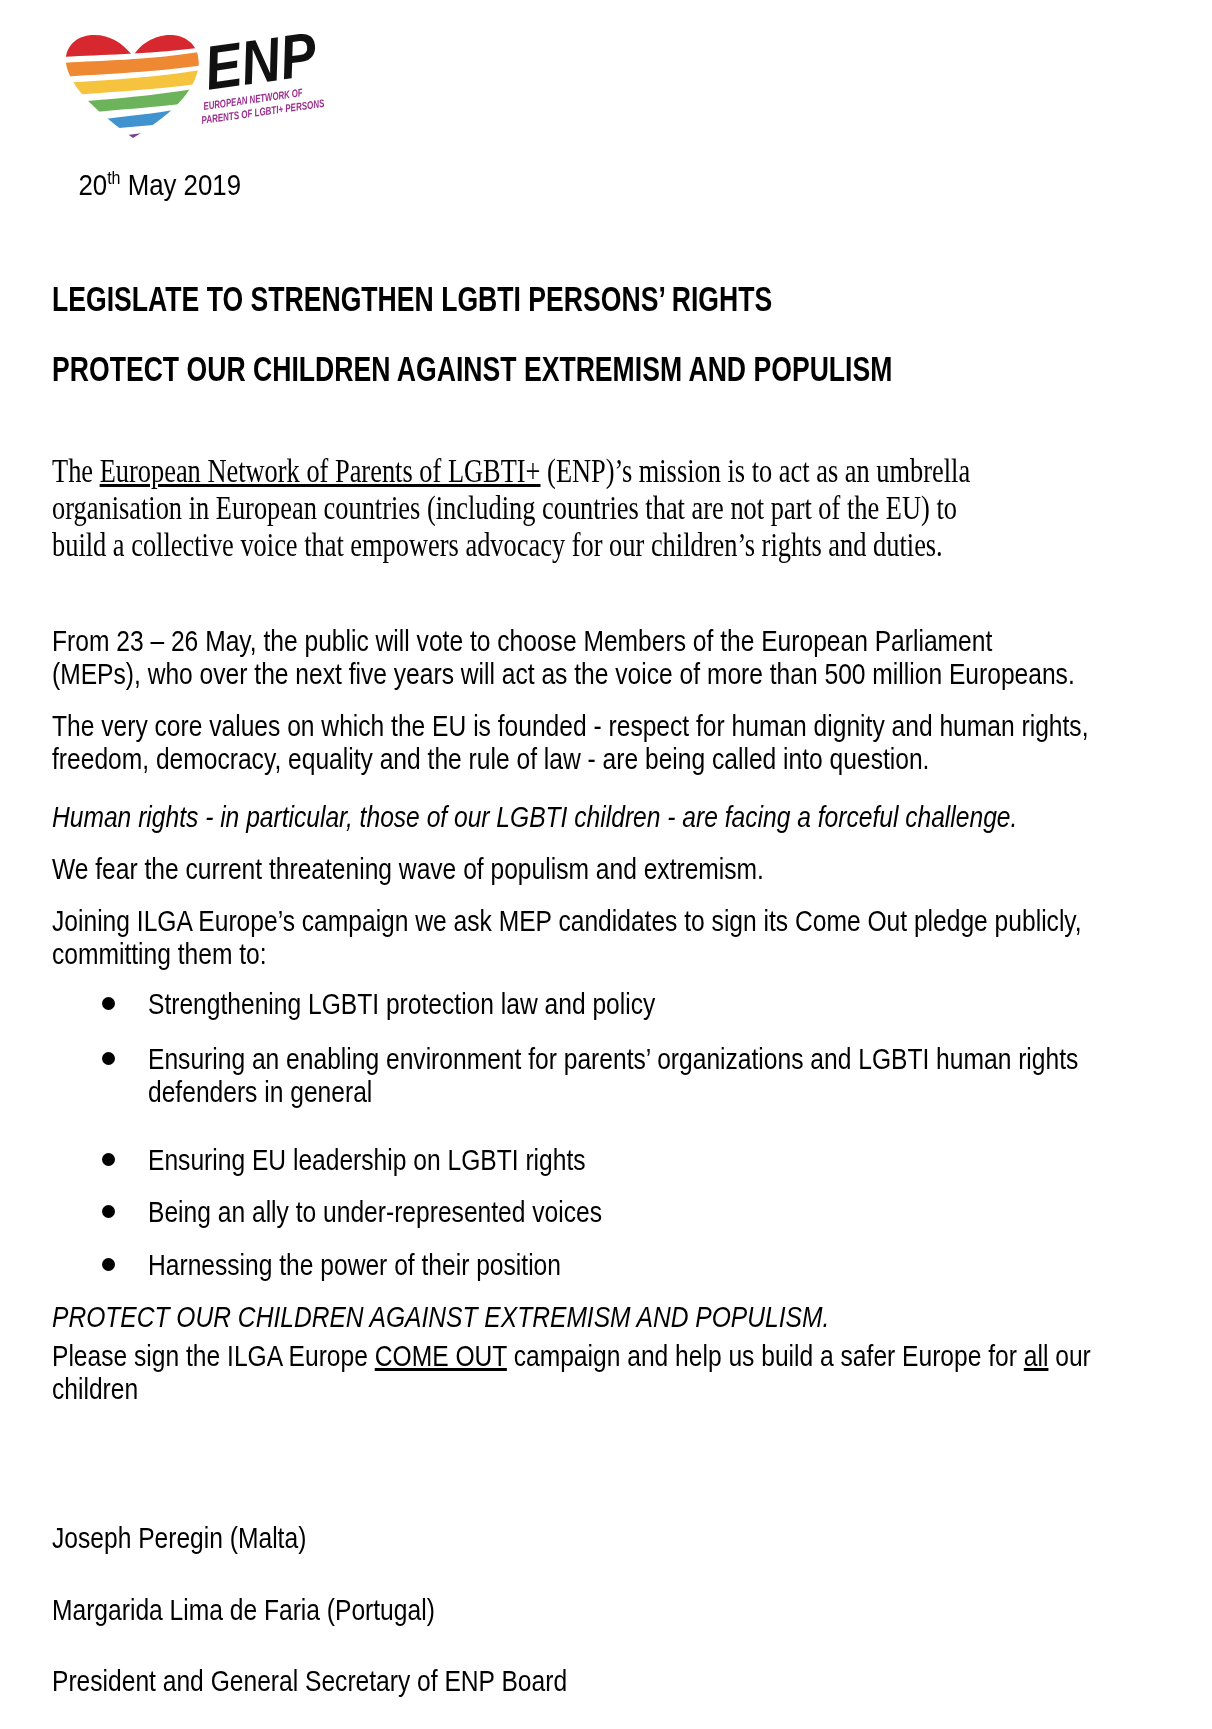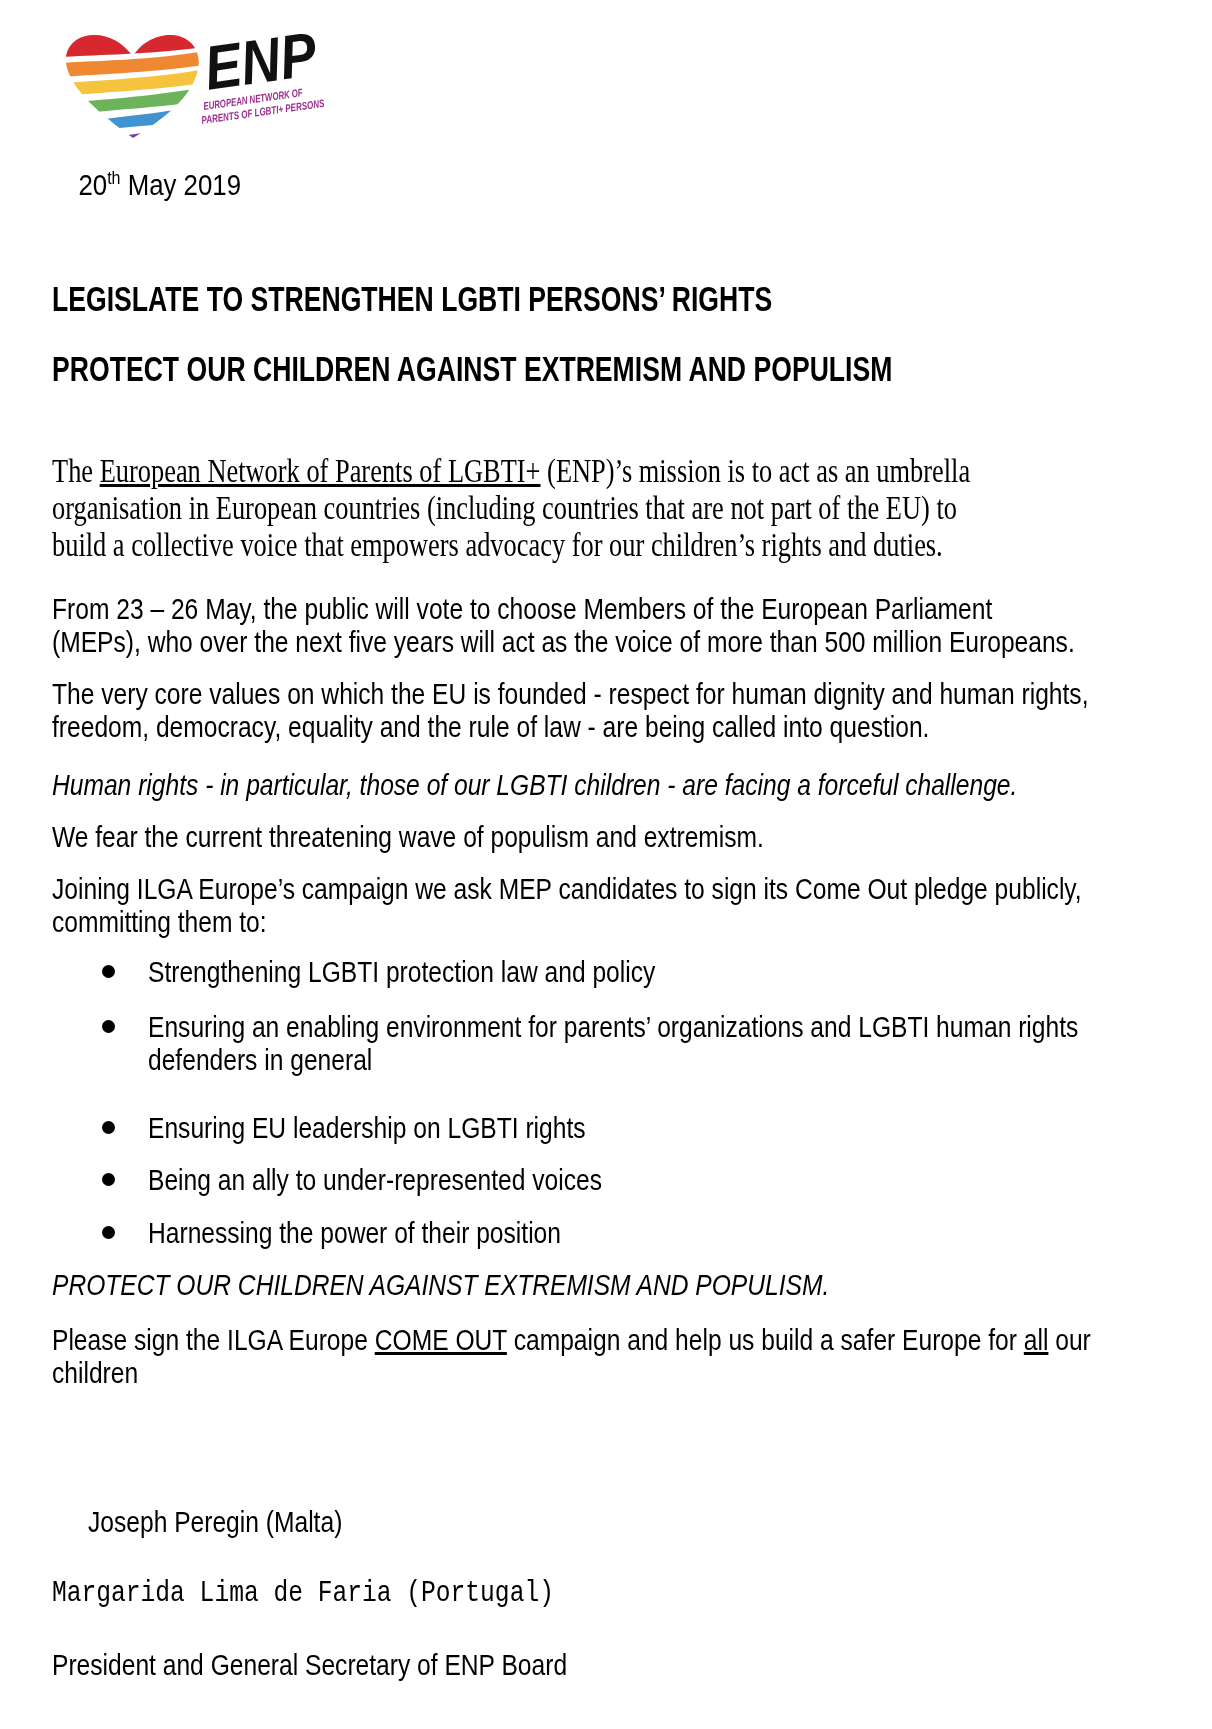--- a/index.html
+++ b/index.html
@@ -40,42 +40,42 @@
   .date-line {
     display:inline-block; font-size:30px; line-height:33px;
     transform:scaleX(0.86); transform-origin:100% 50%;
     white-space:nowrap;
   }
 
   .h1 { margin-top:78px; }
   .h2 { margin-top:30px; }
   .intro { margin-top:64px; }
 
-  .p-vote    { margin-top:28px; }
+  .p-vote    { margin-top:60px; }
   .p-values  { margin-top:19px; }
   .p-rights  { margin-top:25px;font-style:italic; }
   .p-fear    { margin-top:19px; }
   .p-joining { margin-top:19px; }
 
   .bullet { display:flex; align-items:flex-start; margin-left:50px; }
   .b1 { margin-top:17px; }
   .b2 { margin-top:22px; }
   .b3 { margin-top:35px; }
   .b4 { margin-top:20px; }
   .b5 { margin-top:19px; }
   .bullet-dot {
     flex:0 0 auto; width:13px; height:13px; border-radius:50%;
     background:#000; margin:10px 33px 0 0;
   }
 
   .p-protect { margin-top:19px;font-style:italic; }
-  .p-please  { margin-top:22px; }
+  .p-please  { margin-top:6px; }
 
-  .sig1 { margin-top:116px;margin-left:36px; }
-  .sig2 { margin-top:39px;font-family:Liberation Mono, monospace; }
+  .sig1 { margin-top:116px; }
+  .sig2 { margin-top:39px; }
   .sig3 { margin-top:38px; }
 </style>
 </head>
 <body>
 
 <div class="page">
   <div class="content">
 
     <div class="logo-row">
       <svg width="320" height="112" viewBox="0 0 320 112">

